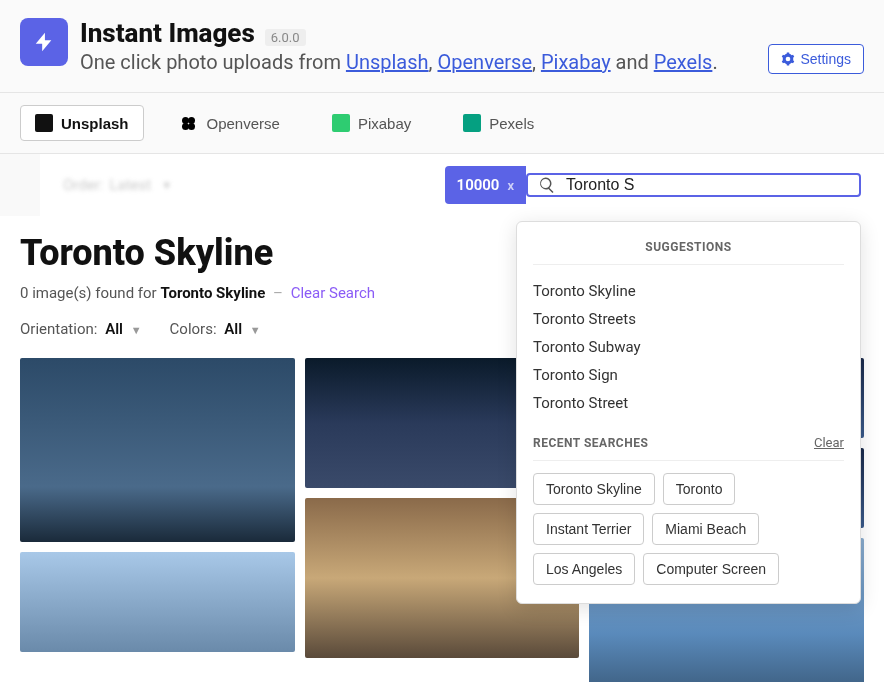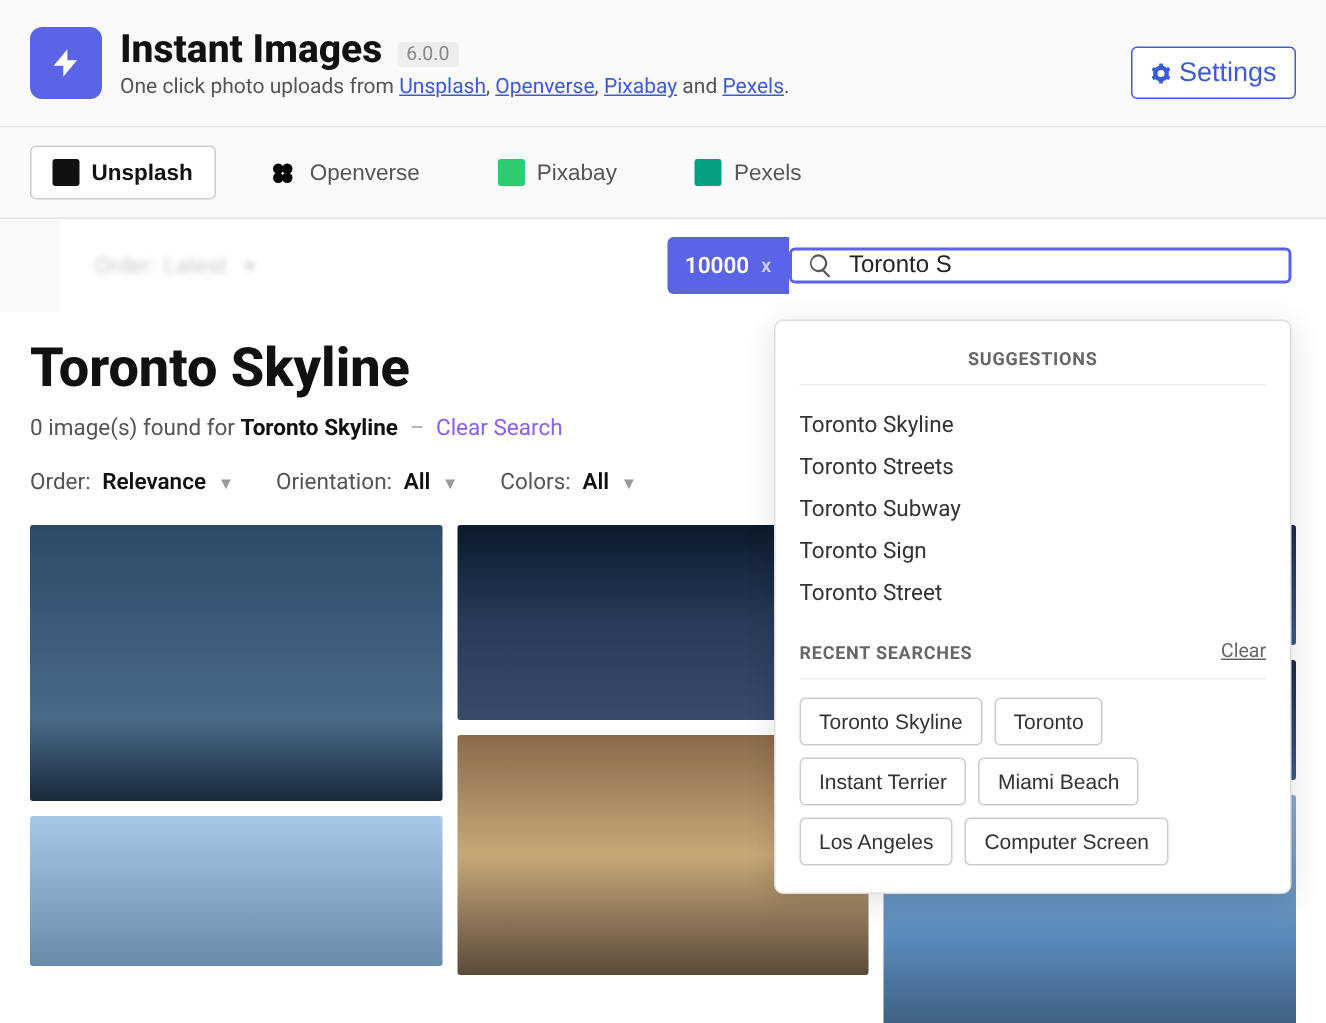--- a/index.html
+++ b/index.html
@@ -3,23 +3,23 @@
 <meta charset="utf-8">
 <style>
 * { box-sizing: border-box; margin: 0; padding: 0; }
 body { font-family: -apple-system, BlinkMacSystemFont, "Segoe UI", Roboto, sans-serif; background: #f9f9f9; color: #1a1a1a; width: 884px; }
 .header { display: flex; align-items: flex-end; justify-content: space-between; padding: 18px 20px; background: #fafafa; border-bottom: 1px solid #e5e5e5; }
 .header-left { display: flex; gap: 12px; }
 .logo { width: 48px; height: 48px; background: #5b63e6; border-radius: 8px; display: flex; align-items: center; justify-content: center; }
 .logo svg { width: 22px; height: 22px; fill: #fff; }
 .header-text h1 { font-size: 26px; font-weight: 800; color: #111; display: inline-block; }
 .version { font-size: 13px; color: #888; background: #eee; padding: 1px 6px; border-radius: 3px; margin-left: 6px; vertical-align: middle; }
-.subtitle { font-size: 14px; color: #555; margin-top: 2px; }
+.subtitle { font-size: 20px; color: #555; margin-top: 2px; }
 .subtitle a { color: #3b5bdb; text-decoration: underline; }
-.settings-btn { border: 1px solid #3b5bdb; background: #fff; color: #3b5bdb; padding: 6px 12px; border-radius: 4px; font-size: 18px; cursor: pointer; display: flex; align-items: center; gap: 5px; }
+.settings-btn { border: 1px solid #3b5bdb; background: #fff; color: #3b5bdb; padding: 6px 12px; border-radius: 4px; font-size: 14px; cursor: pointer; display: flex; align-items: center; gap: 5px; }
 .settings-btn svg { width: 14px; height: 14px; fill: #3b5bdb; }
 .tabs { display: flex; gap: 24px; padding: 12px 20px; background: #fafafa; border-bottom: 1px solid #e5e5e5; }
 .tab { display: flex; align-items: center; gap: 8px; padding: 8px 14px; border-radius: 4px; font-size: 15px; color: #555; cursor: pointer; background: transparent; border: none; }
 .tab.active { background: #fff; border: 1px solid #ccc; color: #111; font-weight: 600; }
 .tab-icon { width: 18px; height: 18px; border-radius: 2px; display: inline-block; }
 .icon-unsplash { background: #111; }
 .icon-openverse { background: #000; border-radius: 50%; box-shadow: 6px 0 0 #000, 0 6px 0 #000, 6px 6px 0 #000; width: 7px; height: 7px; margin-right: 10px; margin-bottom: 6px; }
 .icon-pixabay { background: #2ecc71; }
 .icon-pexels { background: #05a081; }
 .toolbar { display: flex; align-items: center; padding: 12px 23px; background: #fff; position: relative; margin-left: 40px; }
@@ -153,25 +153,20 @@
 <div class="main">
   <h2 class="page-title">Toronto Skyline</h2>
   <div class="results-line">
     <span>0 image(s) found for </span>
     <b>Toronto Skyline</b>
     <span class="sep">–</span>
     <span class="clear-link">Clear Search</span>
   </div>
   <div class="filters">
     <div class="filter">
-      <span class="label">Order:</span>
-      <span class="value">Relevance</span>
-      <span class="chev">▼</span>
-    </div>
-    <div class="filter">
       <span class="label">Orientation:</span>
       <span class="value">All</span>
       <span class="chev">▼</span>
     </div>
     <div class="filter">
       <span class="label">Colors:</span>
       <span class="value">All</span>
       <span class="chev">▼</span>
     </div>
   </div>

